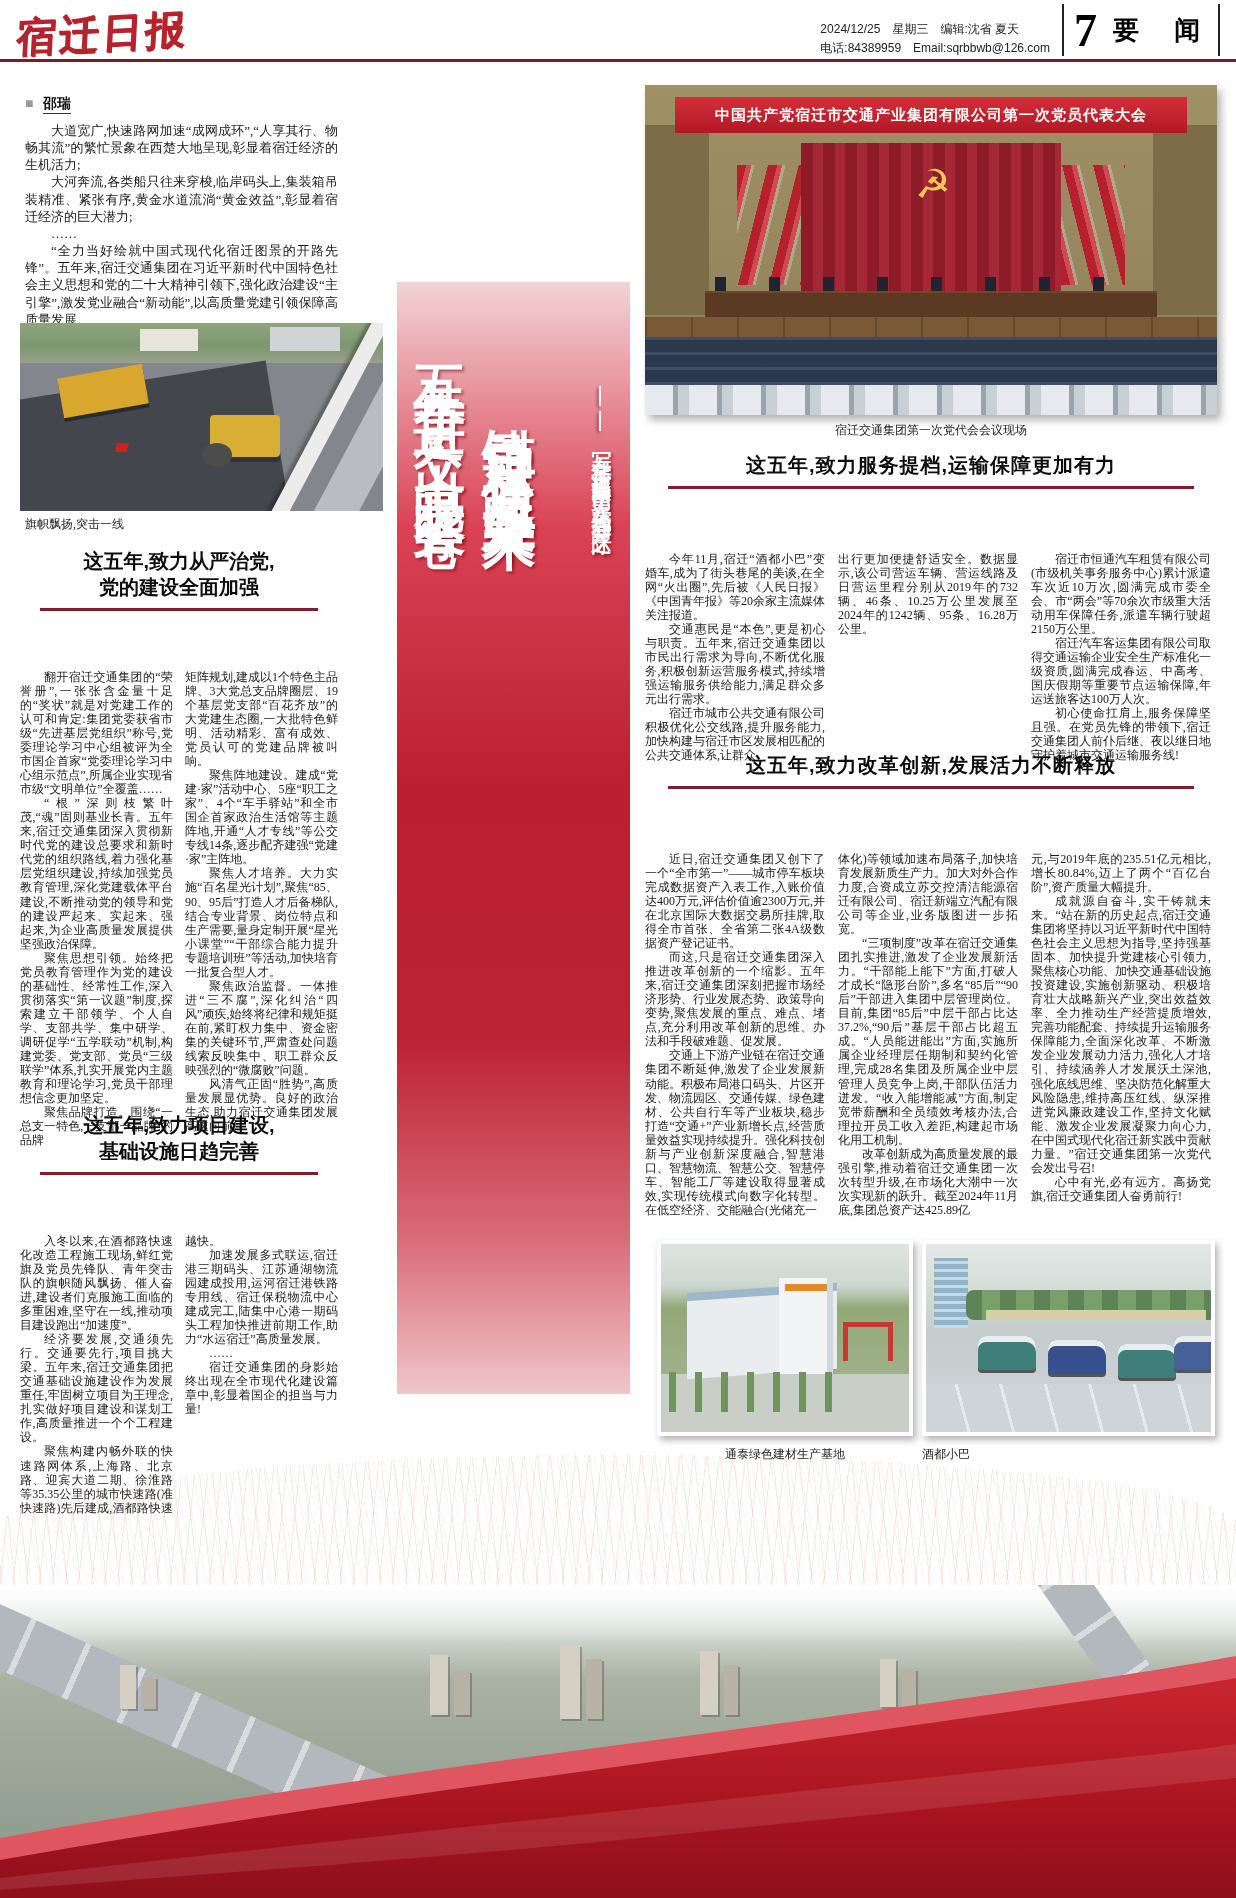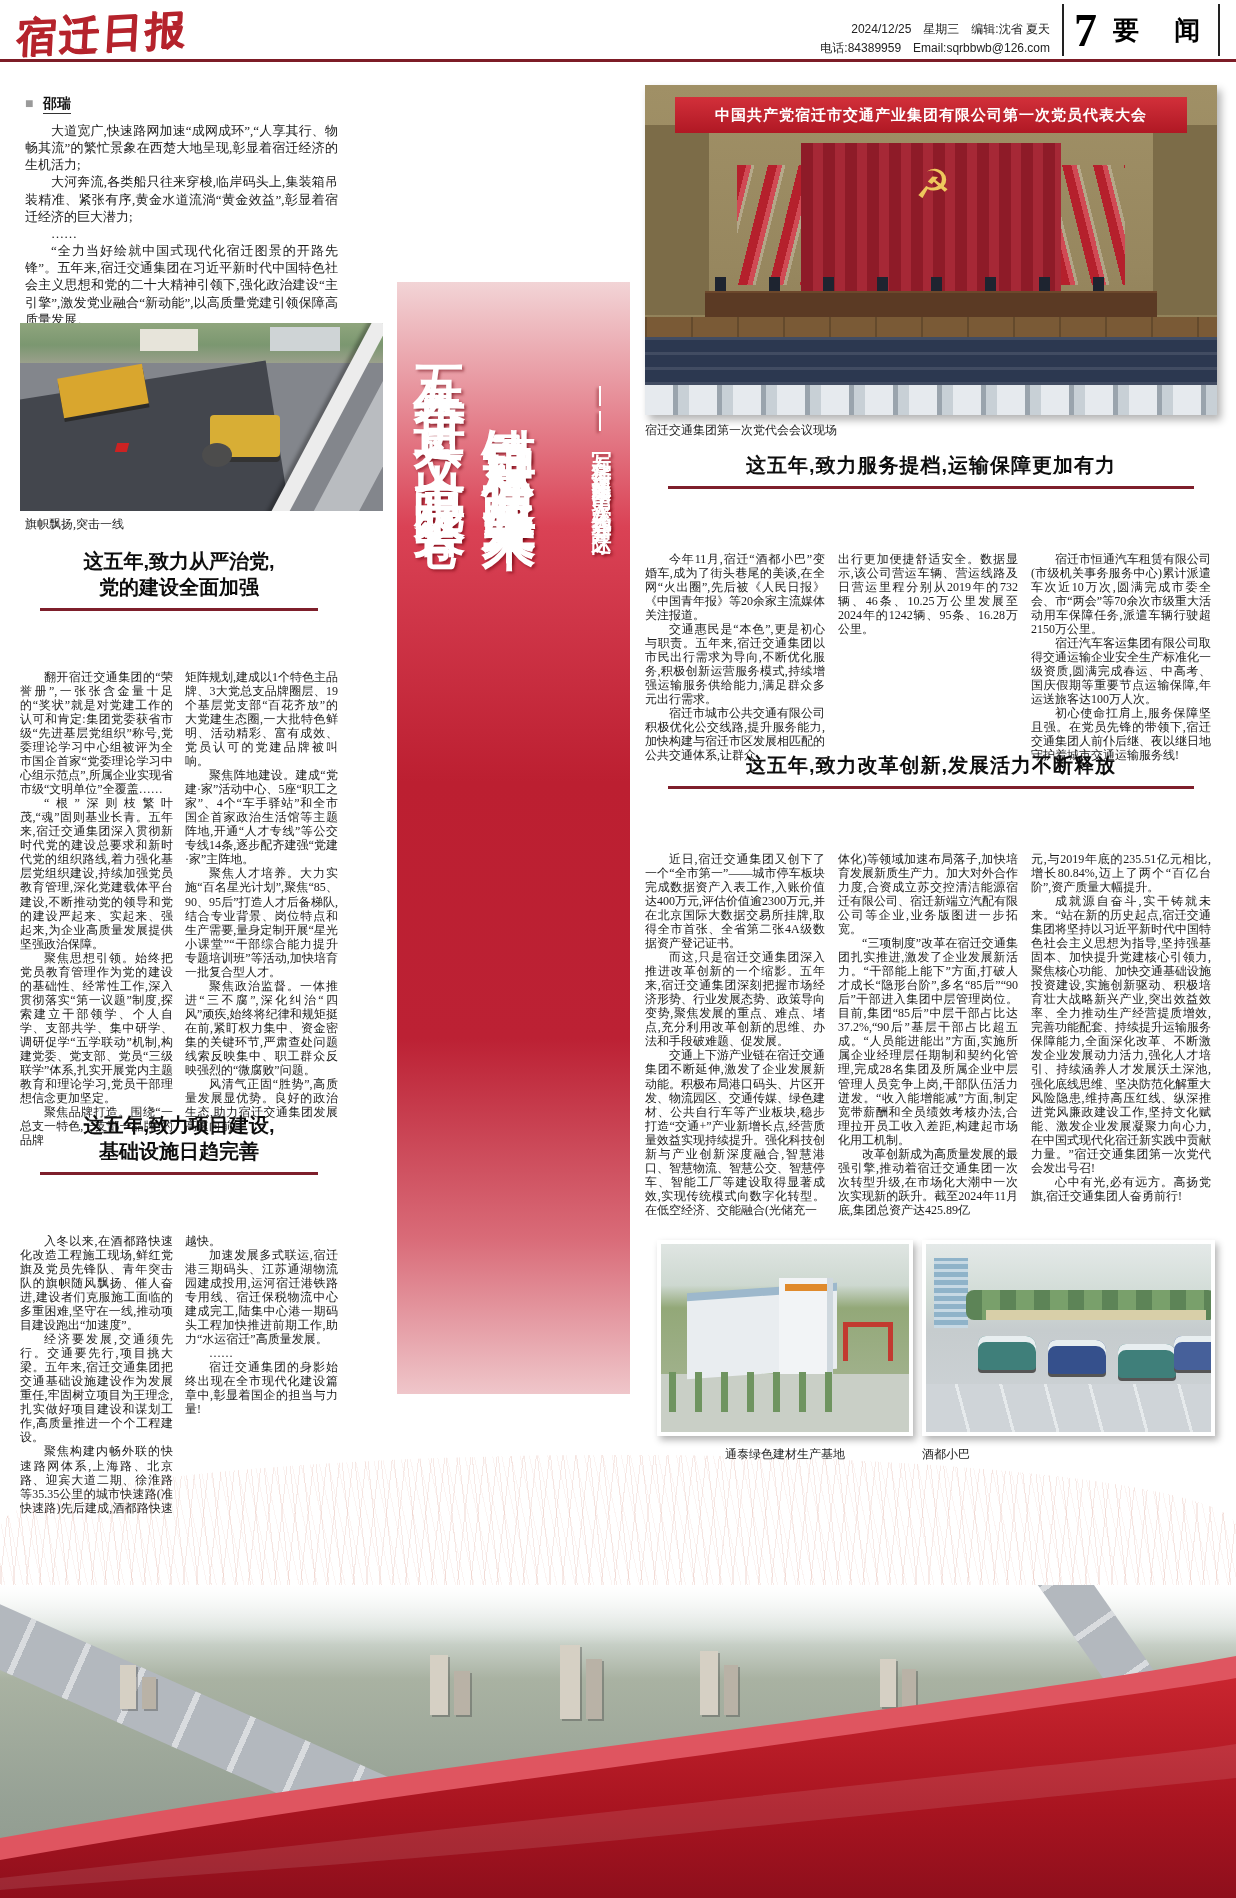--- a/index.html
+++ b/index.html
@@ -4,21 +4,21 @@
 <style>
   html,body{margin:0;padding:0;background:#e9e9e9;}
   .page{position:relative;width:1236px;height:1898px;background:#fff;overflow:hidden;
         font-family:"Liberation Serif","DejaVu Serif",serif;color:#1a1a1a;margin:0 auto;}
   .abs{position:absolute;}
 
   
   .masthead-logo{left:16px;top:6px;font-size:40px;font-weight:bold;color:#b5232c;
     font-family:"DejaVu Serif",serif;transform:rotate(-3deg) skewX(-6deg);letter-spacing:3px;
     text-shadow:1px 1px 0 #b5232c;}
-  .head-info{right:186px;top:20px;text-align:right;font-size:12px;line-height:1.55;color:#222;
+  .head-info{right:186px;top:20px;font-size:12px;line-height:1.55;color:#222;
     font-family:"Liberation Sans",sans-serif;}
   .page-no-block{left:1062px;top:4px;width:158px;height:52px;display:flex;align-items:center;
     border-left:2px solid #222;border-right:2px solid #222;padding:0 10px;box-sizing:border-box;}
   .page-no{font-size:46px;font-weight:bold;font-family:"Liberation Serif",serif;color:#000;}
   .page-sec{font-size:26px;font-weight:bold;letter-spacing:14px;margin-left:16px;color:#000;
     font-family:"Liberation Sans",sans-serif;white-space:nowrap;}
   .head-rule{left:0;top:59px;width:1236px;height:3px;background:#7d1c26;}
 
   
   .byline{left:25px;top:95px;font-size:14px;font-weight:bold;color:#111;}
@@ -79,21 +79,21 @@
   .conf-heads{left:70px;top:192px;width:432px;height:16px;
     background:repeating-linear-gradient(90deg,#1e2430 0 11px,transparent 11px 54px);}
   .conf-dais{left:60px;top:206px;width:452px;height:26px;background:#5b3a24;
     border-top:2px solid #6d482c;}
   .conf-stage{left:0;top:232px;width:572px;height:20px;background:#7a5a36;
     background-image:repeating-linear-gradient(90deg,rgba(0,0,0,.18) 0 2px,transparent 2px 46px);}
   .conf-aud{left:0;top:252px;width:572px;height:78px;background:#2c3850;
     background-image:repeating-linear-gradient(0deg,rgba(255,255,255,.10) 0 3px,transparent 3px 15px);}
   .conf-chairs{left:0;top:300px;width:572px;height:30px;
     background:repeating-linear-gradient(90deg,#e6eaee 0 28px,#9aa4ad 28px 33px,#c8d0d6 33px 44px);}
-  .cap-conf{left:645px;top:422px;width:572px;text-align:left;}
+  .cap-conf{left:645px;top:422px;width:572px;text-align:center;}
 
   
   .mid-banner{left:397px;top:282px;width:233px;height:1112px;
     background:linear-gradient(180deg,#f2d4d6 0%,#da4255 22%,#bc1f31 45%,#bc2134 68%,#d96b78 86%,#efc6ca 100%);}
   .vt{position:absolute;writing-mode:vertical-rl;color:#fff;font-weight:bold;
     font-family:"Liberation Sans",sans-serif;text-shadow:2px 2px 3px rgba(110,0,12,.5);white-space:nowrap;}
   .vt-1{left:8px;top:42px;font-size:52px;letter-spacing:14px;}
   .vt-2{left:76px;top:104px;font-size:54px;letter-spacing:8px;}
   .vt-sub{left:192px;top:104px;font-size:20px;letter-spacing:5px;}
 

